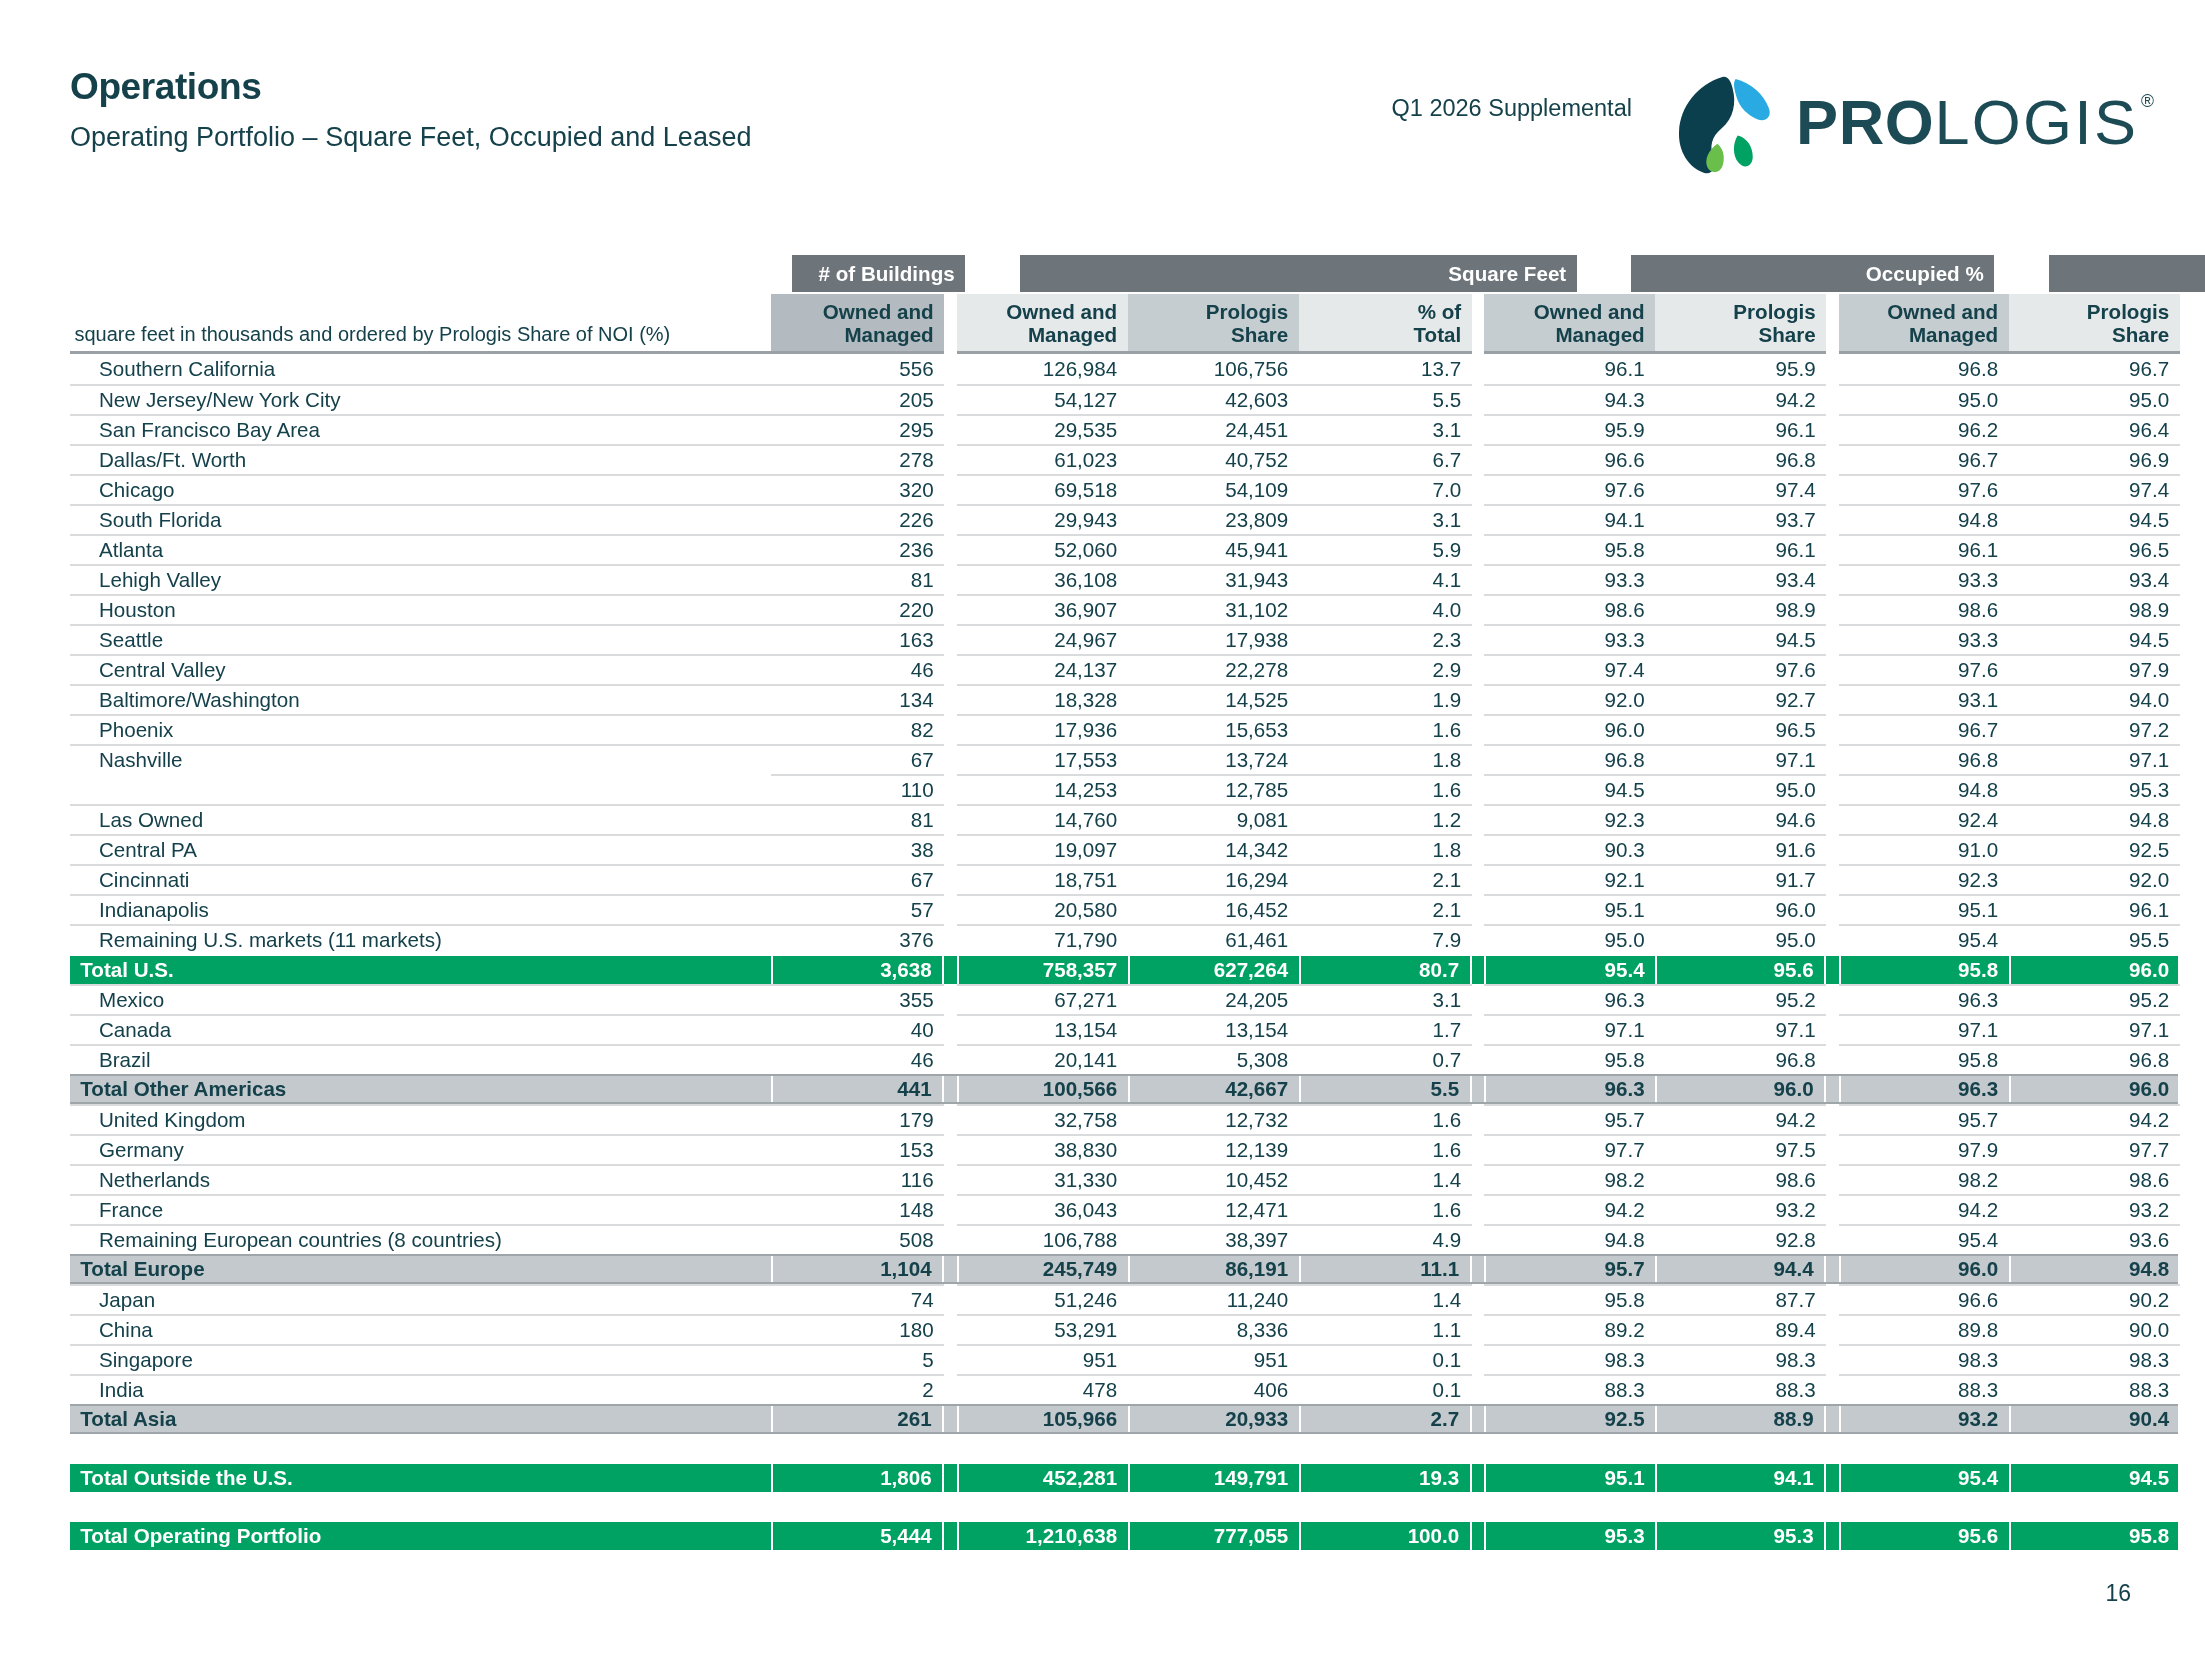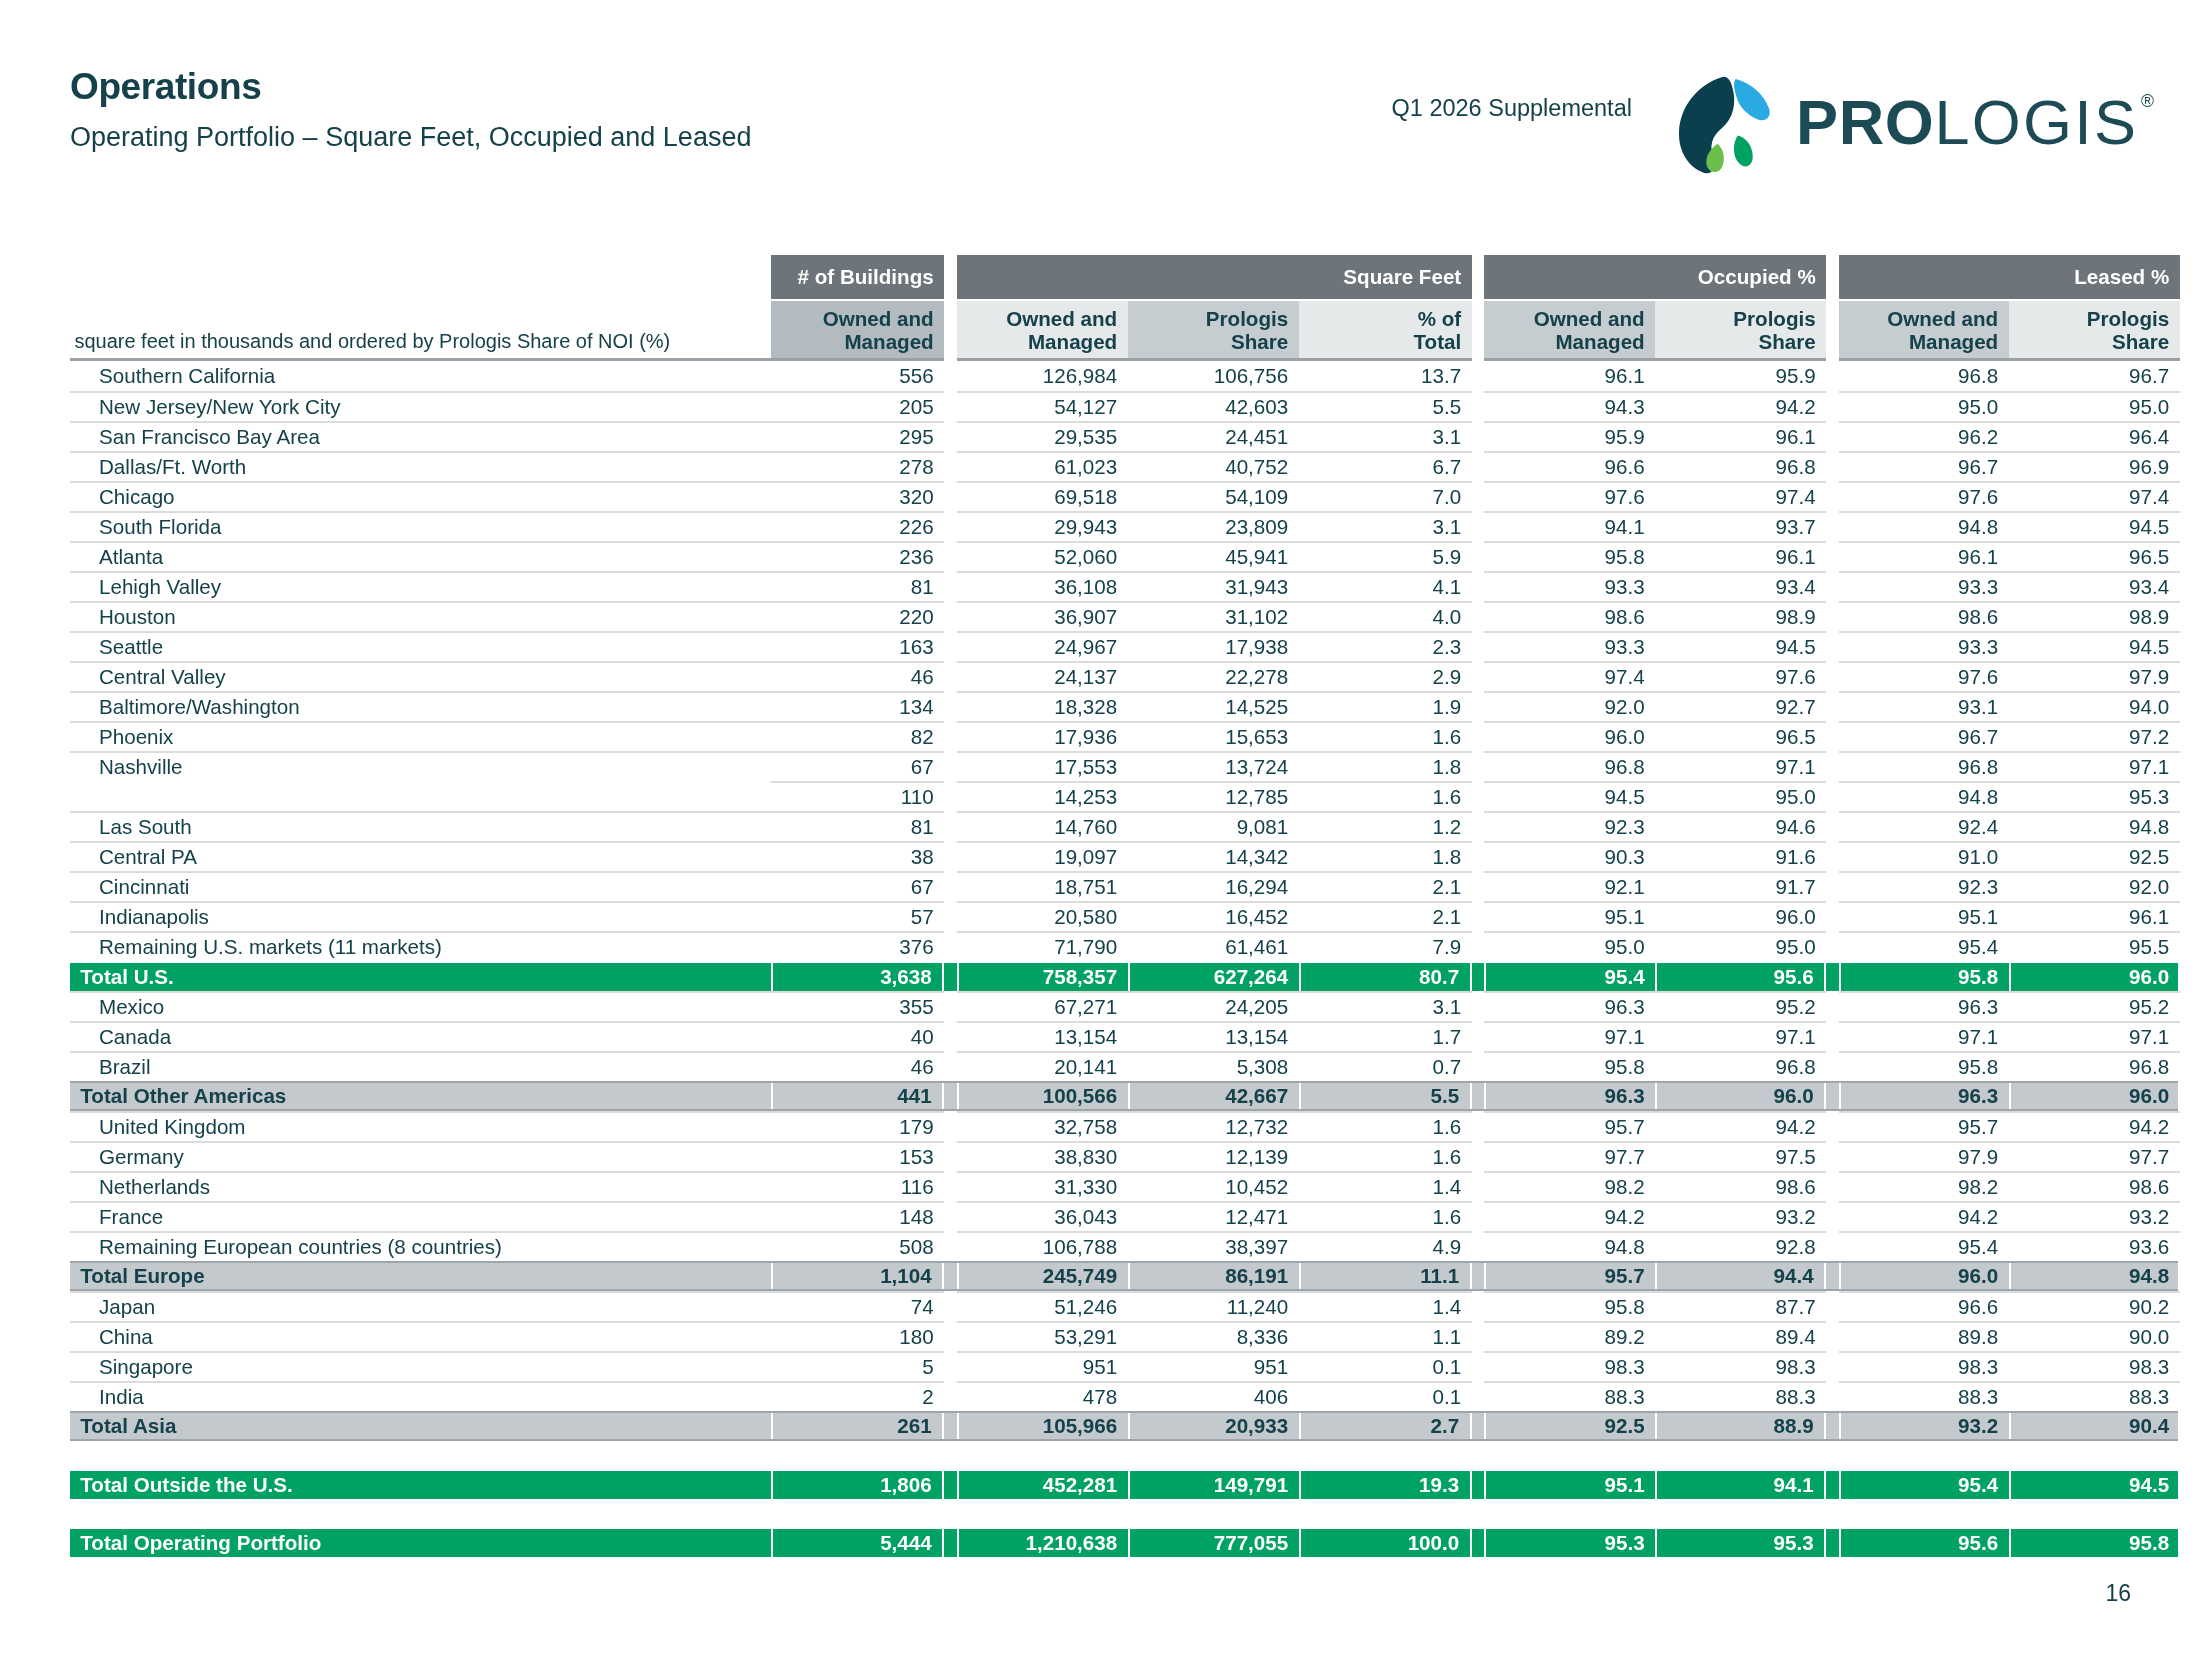--- a/index.html
+++ b/index.html
@@ -24,21 +24,21 @@
   .supp{font-size:23.5px;line-height:29px;margin-top:19px;}
   .logo{display:flex;align-items:flex-start;gap:19px;}
   .globe{width:101px;height:101px;}
   .wordmark{display:flex;align-items:flex-start;margin-top:11.8px;}
   .wm-pro{font-size:63px;font-weight:bold;color:#1d4b55;letter-spacing:0.7px;line-height:71px;}
   .wm-logis{font-size:63px;font-weight:400;color:#1d4b55;letter-spacing:2.2px;line-height:71px;}
   .wm-reg{font-size:17.6px;color:#1d4b55;margin-top:4.4px;margin-left:2.9px;}
   
   .table{margin:79px 0 0 70px;width:2108px;}
   .trow{display:grid;grid-template-columns:var(--cols);}
-  .grouprow{height:44px;}
+  .grouprow{height:37px;gap:21px;}
   .gcell{background:var(--hdr-dark);color:#fff;font-weight:bold;font-size:20.6px;
     display:flex;align-items:center;justify-content:flex-end;padding-right:10.3px;}
   .subrow{height:62px;}
   .subrow .cell{border-top:2.2px solid #fff;border-bottom:3.7px solid var(--rule);
     display:flex;align-items:flex-end;justify-content:flex-end;
     text-align:right;font-weight:bold;font-size:20.6px;line-height:23px;
     padding:0 10.3px 5.1px 0;white-space:pre-line;}
   .notecell{border-bottom:3.7px solid var(--rule);display:flex;align-items:flex-end;
     font-size:20px;padding:0 0 5.1px 4.4px;}
   .shade-b{background:var(--shade-b);} .shade-m{background:var(--shade-m);} .shade-l{background:var(--shade-l);}
@@ -271,21 +271,21 @@
       <div class="cell v" style="grid-column: 2;">110</div>
       <div class="cell v" style="grid-column: 4;">14,253</div>
       <div class="cell v" style="grid-column: 5;">12,785</div>
       <div class="cell v" style="grid-column: 6;">1.6</div>
       <div class="cell v" style="grid-column: 8;">94.5</div>
       <div class="cell v" style="grid-column: 9;">95.0</div>
       <div class="cell v" style="grid-column: 11;">94.8</div>
       <div class="cell v" style="grid-column: 12;">95.3</div>
     </div>
     <div class="trow mrow">
-      <div class="cell name" style="grid-column: 1;">Las South</div>
+      <div class="cell name" style="grid-column: 1;">Las Owned</div>
       <div class="cell v" style="grid-column: 2;">81</div>
       <div class="cell v" style="grid-column: 4;">14,760</div>
       <div class="cell v" style="grid-column: 5;">9,081</div>
       <div class="cell v" style="grid-column: 6;">1.2</div>
       <div class="cell v" style="grid-column: 8;">92.3</div>
       <div class="cell v" style="grid-column: 9;">94.6</div>
       <div class="cell v" style="grid-column: 11;">92.4</div>
       <div class="cell v" style="grid-column: 12;">94.8</div>
     </div>
     <div class="trow mrow">

